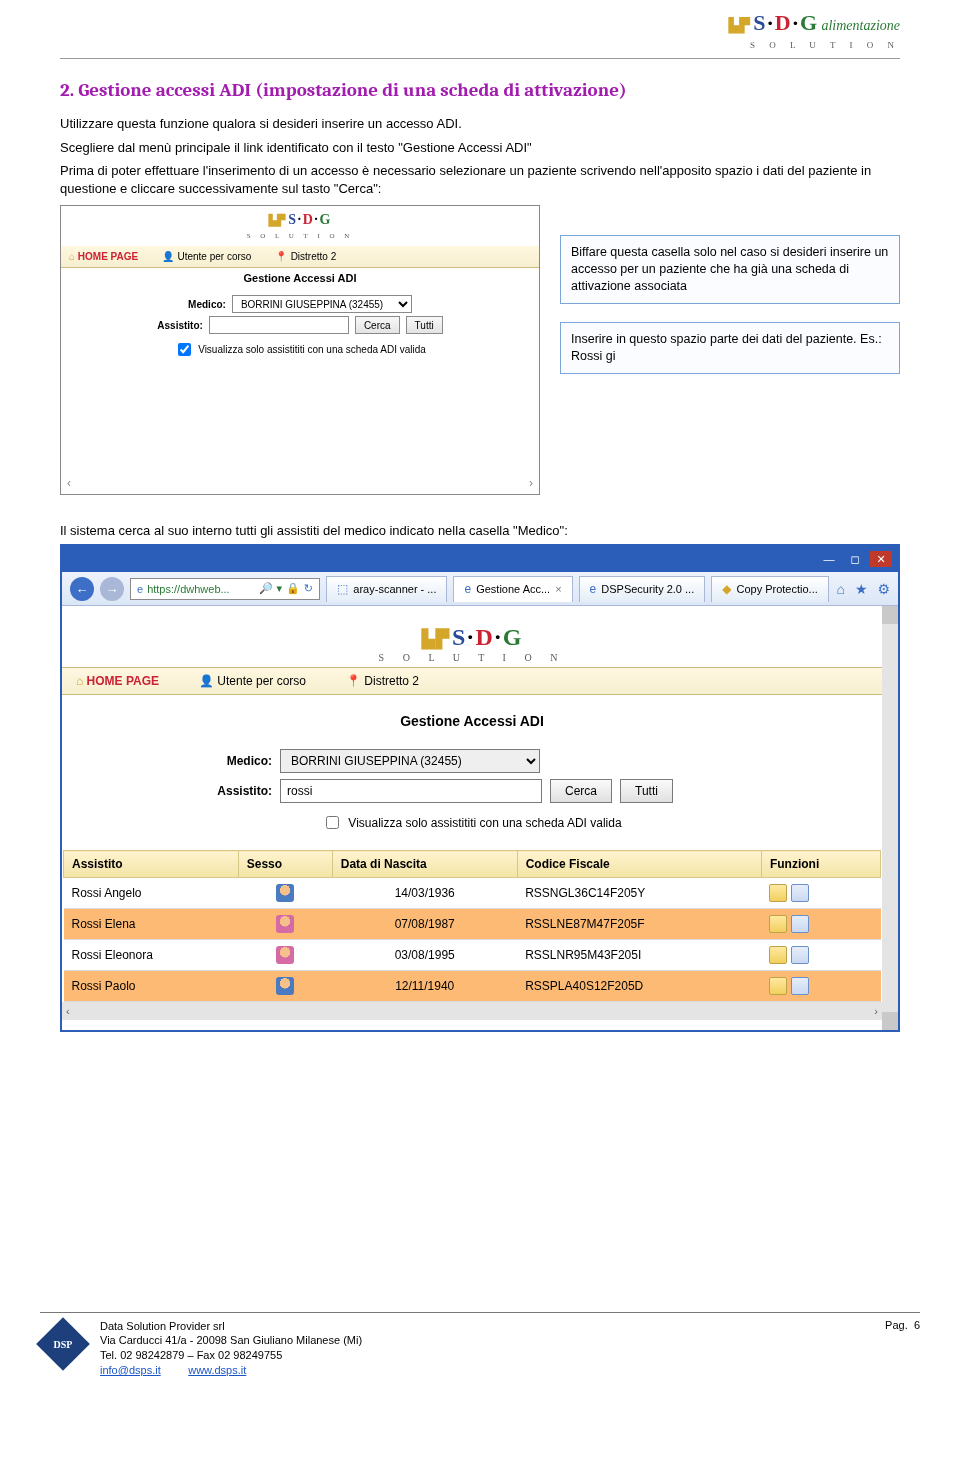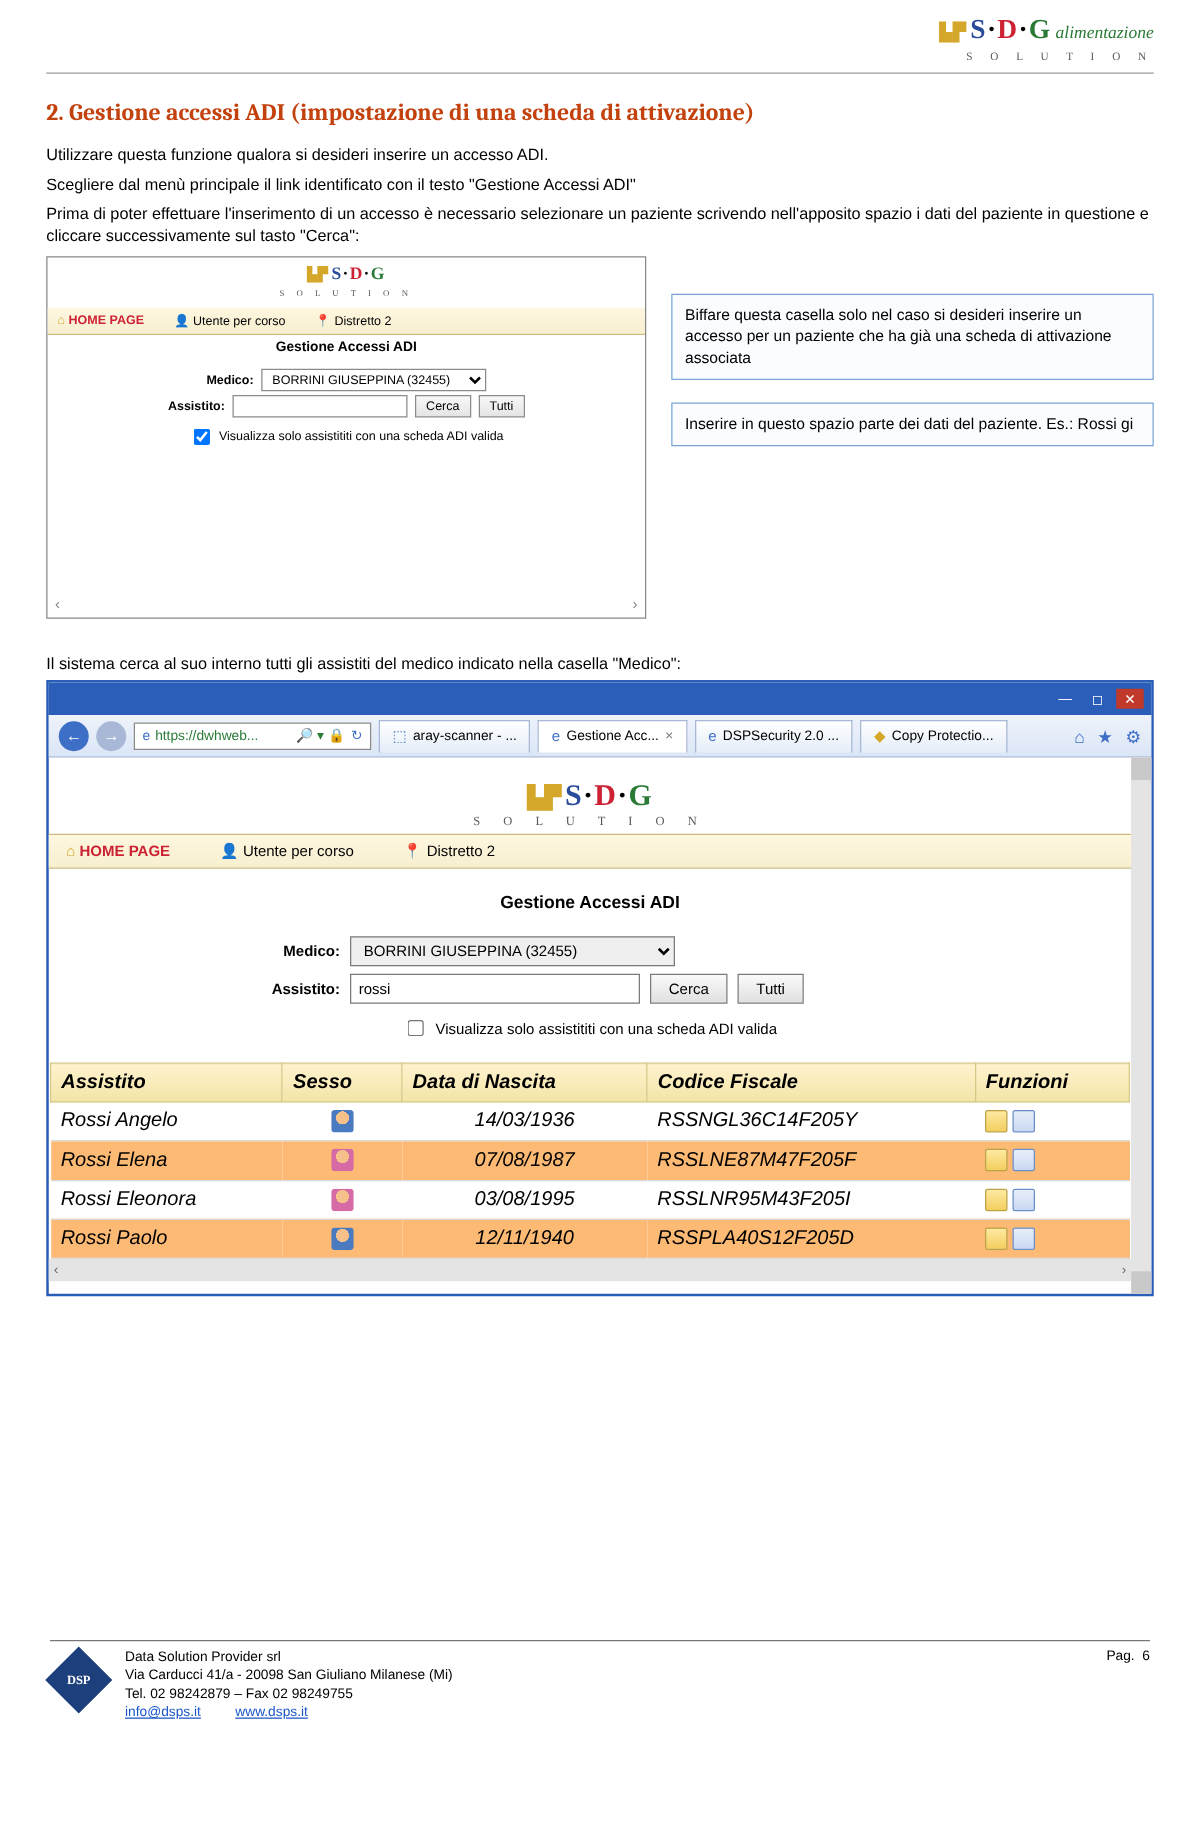--- a/index.html
+++ b/index.html
@@ -5,40 +5,40 @@
   * { box-sizing: border-box; }
   body {
     margin: 0;
     font-family: Verdana, Geneva, sans-serif;
     font-size: 13px;
     background: #fff;
     width: 960px;
     color: #000;
   }
   .page {
-    padding: 0 37px;
+    padding: 0 60px;
     position: relative;
     min-height: 1400px;
   }
   .top-logo {
     text-align: right;
     padding: 10px 0 2px 0;
   }
   .logo-img {
     display:inline-block;
     font-family: Georgia, serif;
   }
   .logo-main { font-size:22px; font-weight:bold; letter-spacing:1px;}
   .logo-main .s1{color:#2a4b9a}.logo-main .d{color:#c23}.logo-main .g{color:#2a7a36}
   .logo-sub { font-size:9px; letter-spacing:6px; color:#5a5a5a;}
   .logo-alim {font-style:italic;color:#2a7a36;font-size:14px;}
   .hr-top { border:0; border-top:1px solid #999; margin:4px 0 20px 0;}
   h2.section {
     font-family: Cambria, Georgia, serif;
-    color: #c2410c;
+    color: #a21caf;
     font-size: 19px;
     font-weight: bold;
     margin: 20px 0 14px 0;
   }
   p.body { font-size: 13px; line-height:1.35; margin:6px 0;}
   .two-col { display:flex; gap:20px; margin-top:8px;}
   .shot-wrap {
     border:1px solid #888;
     width: 480px;
     height: 290px;
@@ -123,26 +123,26 @@
     background: linear-gradient(#fff7e0,#f6efcf);
     border-top:1px solid #cbbb80;border-bottom:1px solid #cbbb80;
     height:28px;display:flex;align-items:center;gap:40px;padding:0 14px;font-size:12px;
   }
   .big-toolbar .home{color:#c23;font-weight:bold;}
   .big-title{text-align:center;font-weight:bold;font-size:14px;padding:18px 0 14px 0;}
   .form-area{width:560px;margin:0 auto;}
   .form-line{display:flex;align-items:center;margin:6px 0;gap:8px;}
   .form-line label{width:80px;text-align:right;font-weight:bold;font-size:12px;}
   .form-line select,.form-line input[type=text]{border:1px solid #7a7a7a;height:24px;font-size:12px;padding:0 6px;}
-  .form-line select{width:260px;} .form-line input[type=text]{width:232px;}
+  .form-line select{width:260px;} .form-line input[type=text]{width:262px;}
   .bbtn{border:1px solid #7a7a7a;background:linear-gradient(#fafafa,#e0e0e0);height:24px;padding:0 14px;font-size:12px;}
   .chk-line{display:flex;align-items:center;justify-content:center;gap:6px;font-size:12px;margin:10px 0 18px 0;}
 
   table.results {
-    width: calc(100% - 2px); border-collapse:collapse; font-size:16px; margin:0 1px;font-style:italic;
+    width: calc(100% - 2px); border-collapse:collapse; font-size:12px; margin:0 1px;
   }
   table.results th {
     background: linear-gradient(#fff3cf,#f3e4a6);
     border:1px solid #d6c784; padding:6px 8px; text-align:left; font-weight:bold;
   }
   table.results td {
     border-bottom:1px solid #d9d9d9; padding:6px 8px;
   }
   table.results tr.alt{background:#fdba74;}
   .pic{display:inline-block;width:18px;height:18px;vertical-align:middle;}

